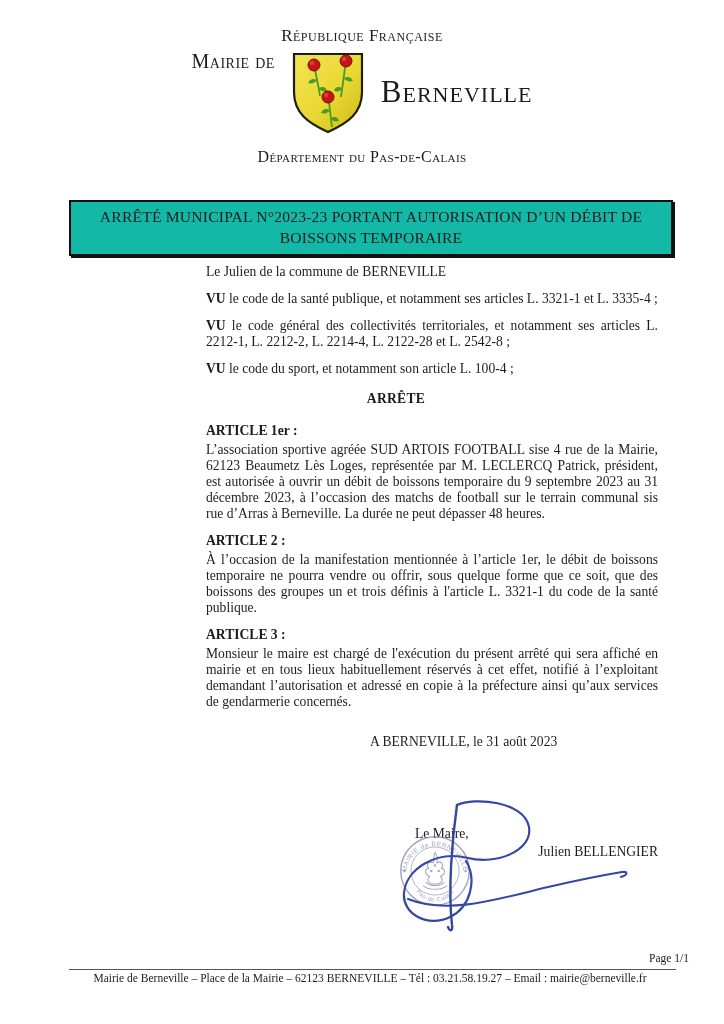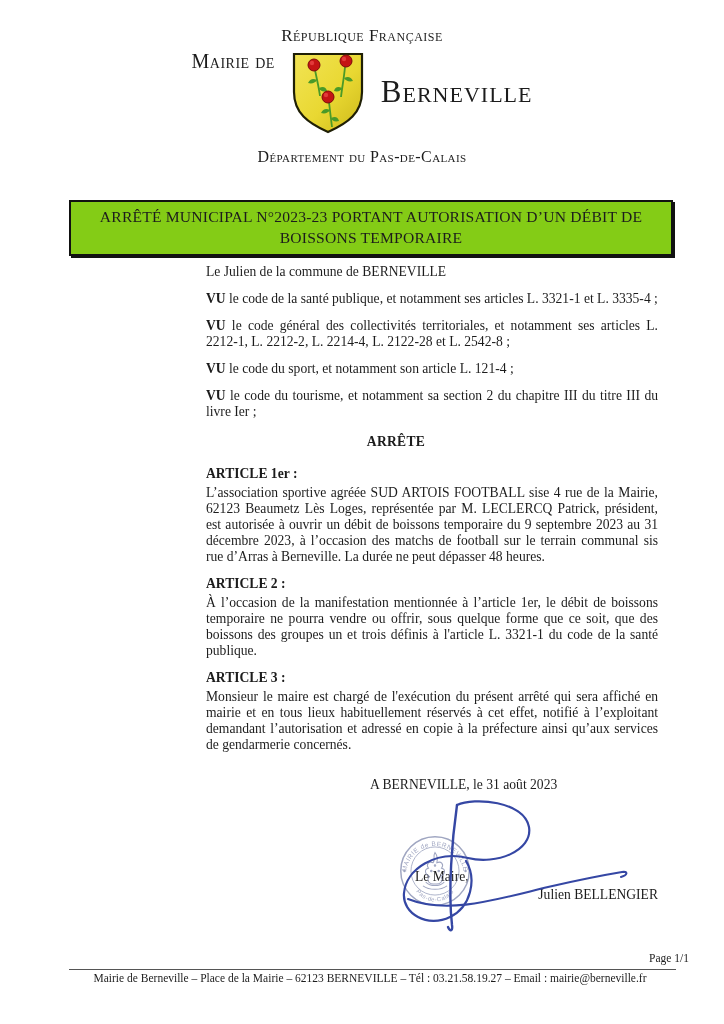--- a/index.html
+++ b/index.html
@@ -14,21 +14,21 @@
   .arms-row{position:absolute;top:50px;left:0;width:100%;display:flex;
     justify-content:center;align-items:flex-start;gap:14px;}
   .mairie-de{font-size:20px;letter-spacing:.5px;text-align:right;}
   .commune-name{font-size:31px;margin-top:24px;letter-spacing:1px;}
   .shield{width:78px;height:86px;flex:0 0 auto;}
   .departement{position:absolute;top:148px;left:0;width:100%;text-align:center;
     font-size:16px;letter-spacing:.4px;}
   
   .title-box{
     position:absolute;top:200px;left:69px;width:604px;box-sizing:border-box;
-    border:2px solid #111;box-shadow:2px 2px 0 0 #111;background:#84cc16;
+    border:2px solid #111;box-shadow:2px 2px 0 0 #111;background:#14b8a6;
     padding:4px 8px 6px;
   }
   .title-box h1{
     margin:0;font-size:15.6px;font-weight:normal;text-align:center;line-height:21px;
     letter-spacing:.2px;
   }
   
   .doc-body{
     position:absolute;top:258px;left:206px;width:452px;
     font-size:13.6px;line-height:16px;text-align:justify;
@@ -106,22 +106,21 @@
 
   <div class="title-box">
     <h1>ARRÊTÉ MUNICIPAL N°2023-23 PORTANT AUTORISATION D’UN DÉBIT DE BOISSONS TEMPORAIRE</h1>
   </div>
 
   <div class="doc-body">
     <p class="intro">Le Julien de la commune de BERNEVILLE</p>
 
     <p class="vu"><b>VU</b><span> le code de la santé publique, et notamment ses articles L. 3321-1 et L. 3335-4 ;</span></p>
     <p class="vu"><b>VU</b><span> le code général des collectivités territoriales, et notamment ses articles L. 2212-1, L. 2212-2, L. 2214-4, L. 2122-28 et L. 2542-8 ;</span></p>
-    <p class="vu"><b>VU</b><span> le code du sport, et notamment son article L. 121-4 ;</span></p>
-    <p class="vu"><b>VU</b><span> le code du tourisme, et notamment sa section 2 du chapitre III du titre III du livre Ier ;</span></p>
+    <p class="vu"><b>VU</b><span> le code du sport, et notamment son article L. 100-4 ;</span></p>
 
     <p class="arrete-head">ARRÊTE</p>
 
     <p class="article-head first">ARTICLE 1er :</p>
     <p class="article-text">L’association sportive agréée SUD ARTOIS FOOTBALL sise 4 rue de la Mairie, 62123 Beaumetz Lès Loges, représentée par M. LECLERCQ Patrick, président, est autorisée à ouvrir un débit de boissons temporaire du 9 septembre 2023 au 31 décembre 2023, à l’occasion des matchs de football sur le terrain communal sis rue d’Arras à Berneville. La durée ne peut dépasser 48 heures.</p>
 
     <p class="article-head">ARTICLE 2 :</p>
     <p class="article-text">À l’occasion de la manifestation mentionnée à l’article 1er, le débit de boissons temporaire ne pourra vendre ou offrir, sous quelque forme que ce soit, que des boissons des groupes un et trois définis à l'article L. 3321-1 du code de la santé publique.</p>
 
     <p class="article-head">ARTICLE 3 :</p>

